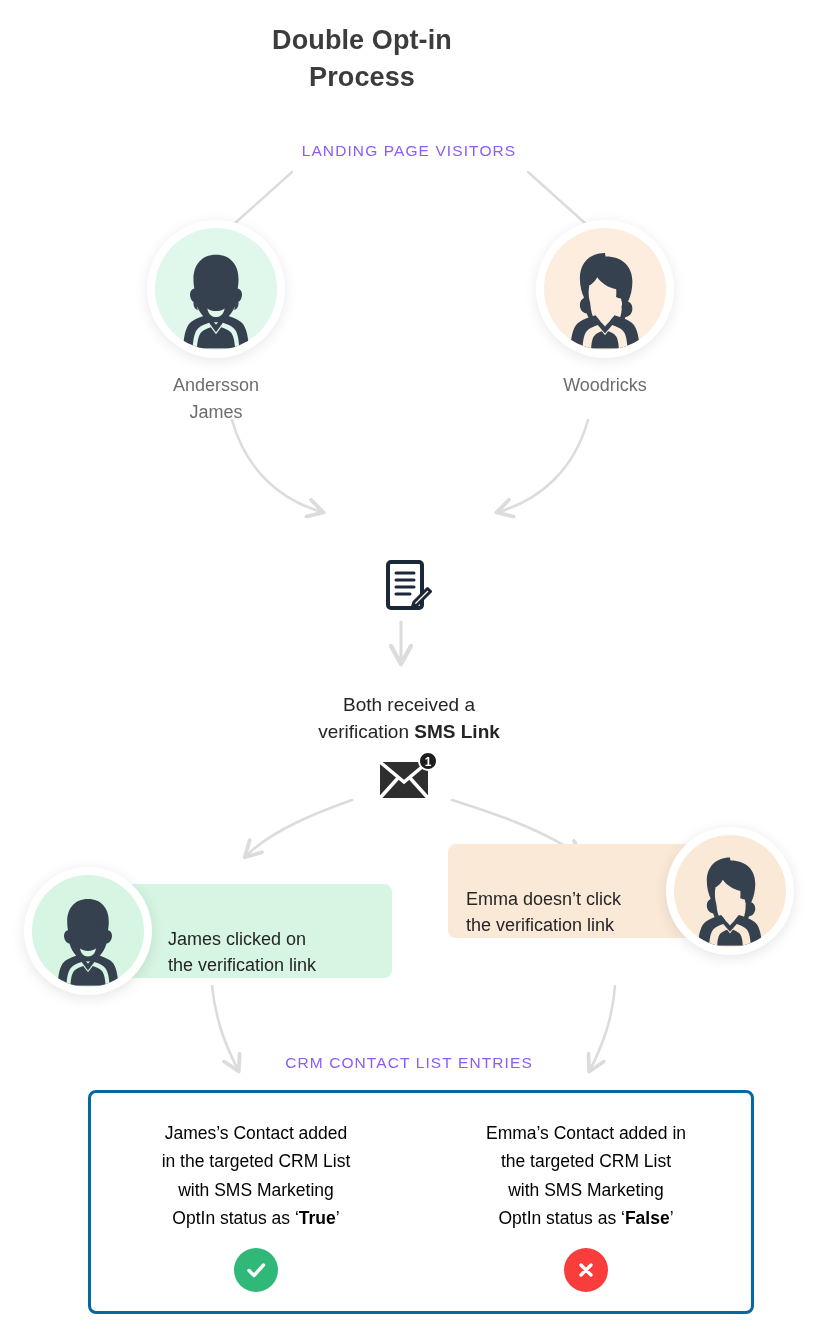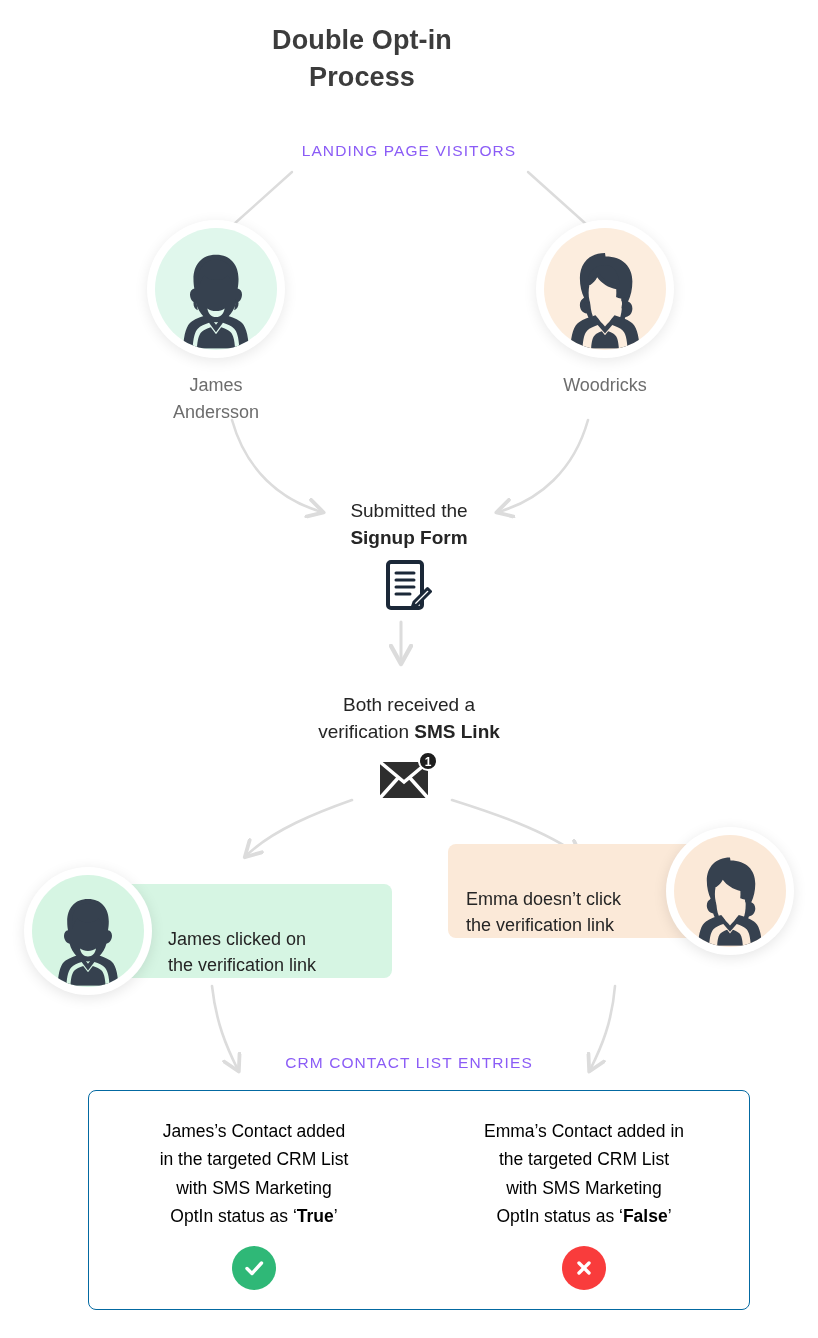--- a/index.html
+++ b/index.html
@@ -174,21 +174,21 @@
     color: #252525;
   }
 
   
   .crm-box {
     position: absolute;
     left: 88px;
     top: 1090px;
     width: 660px;
     height: 218px;
-    border: 1px solid #0369a1;
+    border: 3px solid #0369a1;
     border-radius: 8px;
     background: #ffffff;
     display: flex;
   }
   .crm-col {
     flex: 1 1 50%;
     padding: 26px 14px 0 14px;
     text-align: center;
   }
   .crm-col-text {
@@ -255,22 +255,22 @@
             <path d="M34 66c0 4 2 7 5 8-1-5-1.5-9-1.7-12-2 .4-3.3 1.8-3.3 4zm52 0c0-2.2-1.3-3.6-3.3-4-.2 3-.7 7-1.7 12 3-1 5-4 5-8z" fill="#36414f"></path>
             <path d="M22 118c1-17 4-27 10-31 5-3.4 12-6 19-8l9 12 9-12c7 2 14 4.6 19 8 6 4 9 14 10 31z"></path>
             <path d="M33 118c.8-12 2.6-19 6-22.5 3-3 7.6-5 13-6.8l8 10.8 8-10.8c5.4 1.8 10 3.8 13 6.8 3.4 3.5 5.2 10.5 6 22.5z" fill="#e0f7ec"></path>
             <path d="M38 118c.7-10 2.2-15.5 5-18.5 2.4-2.5 6.3-4.2 11-5.8l6 8 6-8c4.7 1.6 8.6 3.3 11 5.8 2.8 3 4.3 8.5 5 18.5z" fill="#36414f"></path>
             <path d="M50 72c3 2 6 3 10 3s7-1 10-3c-1 6-4.5 10-10 10s-9-4-10-10z" fill="#e0f7ec"></path>
           </g>
         </svg>
       </div>
     </div>
     <div class="avatar-name">
+      <div>Andersson</div>
       <div>James</div>
-      <div>Andersson</div>
     </div>
   </div>
 
   <div class="avatar-block right">
     <div class="avatar-ring">
       <div class="avatar-disc" style="background:#fcedde;">
         <svg width="104" height="104" viewBox="0 0 120 120" xmlns="http://www.w3.org/2000/svg">
           <g fill="#36414f">
             <path d="M60 8c-18 0-29 12-29 29 0 9 2 17 5 23-3 1-5 4-5 8 0 5 3 9 8 10 1 3 2 5 3 7l4-4c-2-5-3-11-3-18 0-2 0-4 .2-6 6-2 11-6 14-11 4 7 12 13 22 15 .3 2 .4 4 .4 6 0 7-1 13-3 18l4 4c1-2 2-4 3-7 5-1 8-5 8-10 0-4-2-7-5-8 3-6 5-14 5-23 0-17-11-29-31-29z"></path>
             <path d="M60 22c-12 0-19 8-20 19 5-2 9-6 12-11 5 8 14 14 25 15-1-13-6-23-17-23z" fill="#36414f"></path>
@@ -284,24 +284,20 @@
             <circle cx="82" cy="62" r="3.2"></circle>
           </g>
         </svg>
       </div>
     </div>
     <div class="avatar-name">
       <div>Woodricks</div>
     </div>
   </div>
 
-  <div class="step-label label-form">
-    <div>Submitted the</div>
-    <div><b>Signup Form</b></div>
-  </div>
   <div class="step-icon icon-form">
     <svg width="46" height="54" viewBox="0 0 46 54" xmlns="http://www.w3.org/2000/svg">
       <rect x="2" y="2" width="34" height="46" rx="3" ry="3" fill="none" stroke="#1b2838" stroke-width="4"></rect>
       <g stroke="#1b2838" stroke-width="3" stroke-linecap="round">
         <line x1="10" y1="13" x2="28" y2="13"></line>
         <line x1="10" y1="20" x2="28" y2="20"></line>
         <line x1="10" y1="27" x2="28" y2="27"></line>
         <line x1="10" y1="34" x2="24" y2="34"></line>
       </g>
       <path d="M41.5 28.5 L44.5 31.5 L31 45 L26.5 46.5 L28 42 Z" fill="#ffffff" stroke="#1b2838" stroke-width="3" stroke-linejoin="round"></path>

